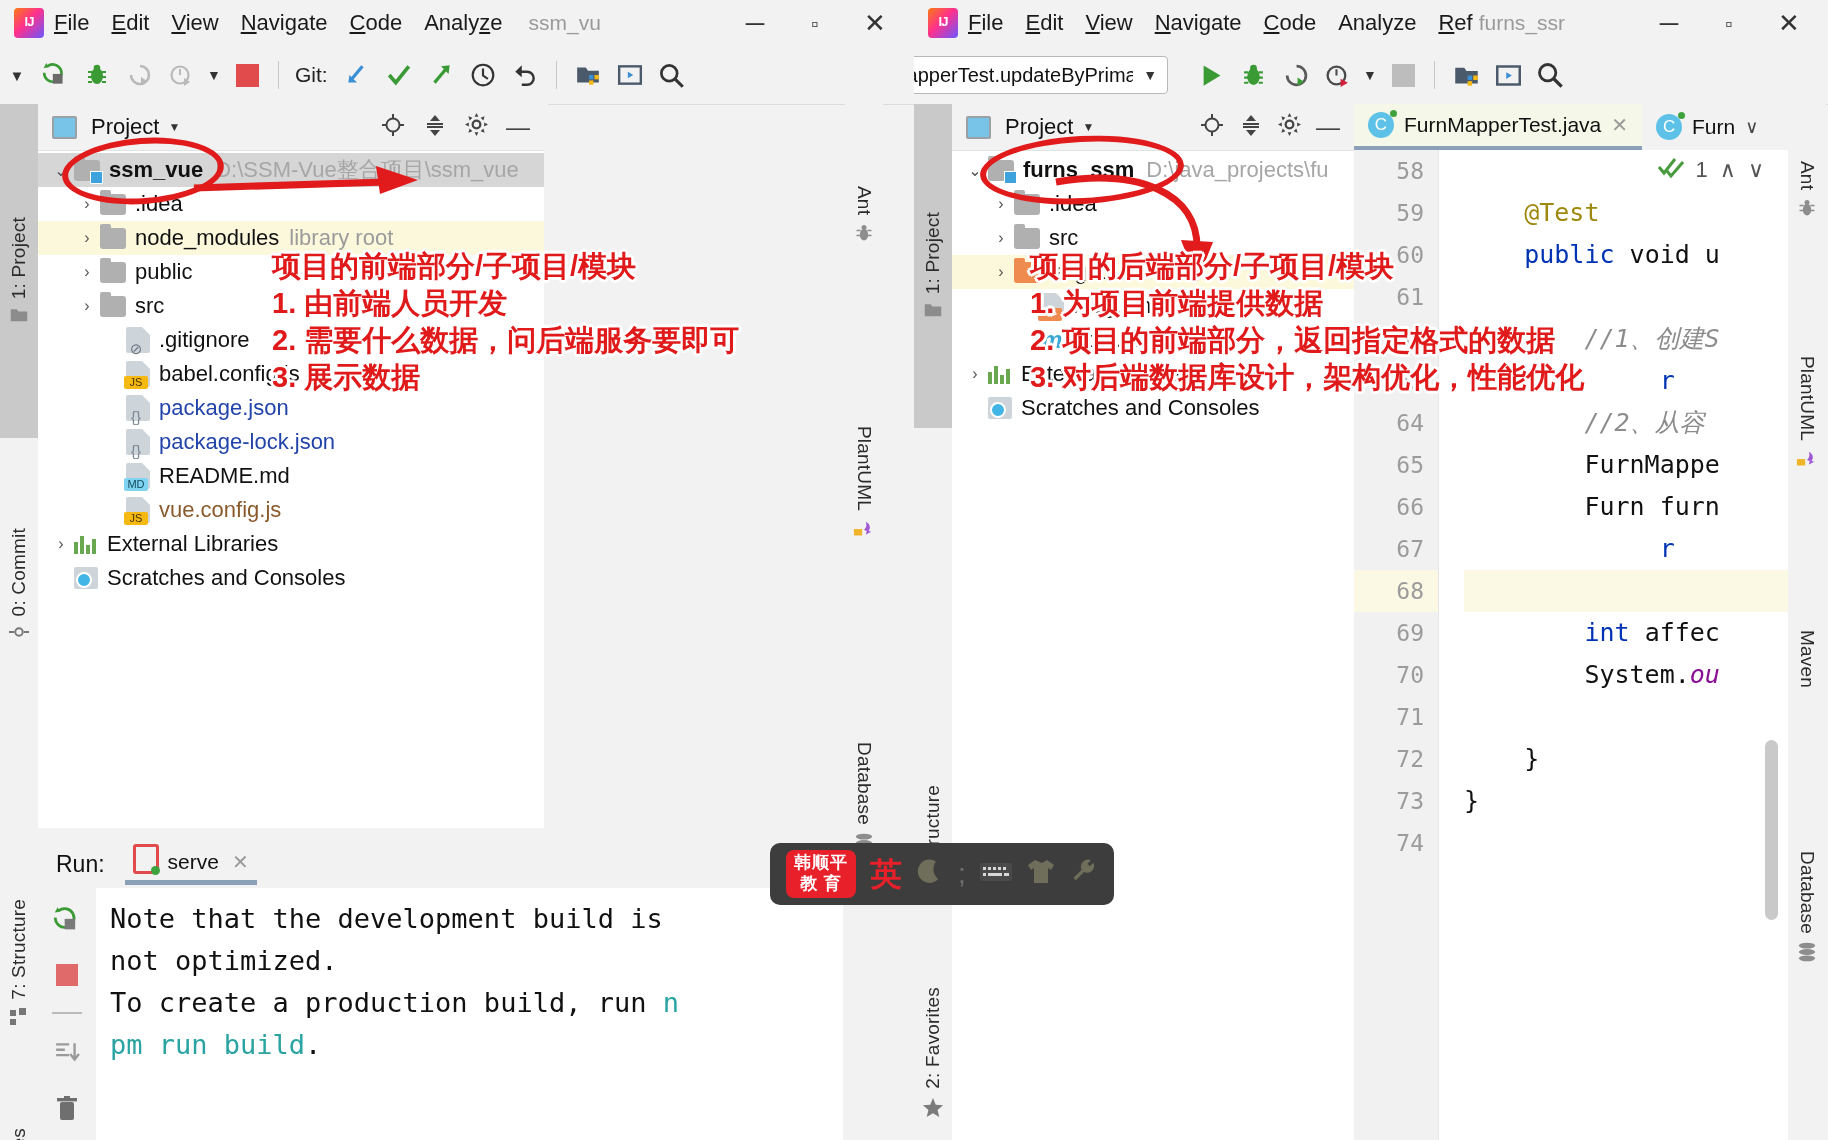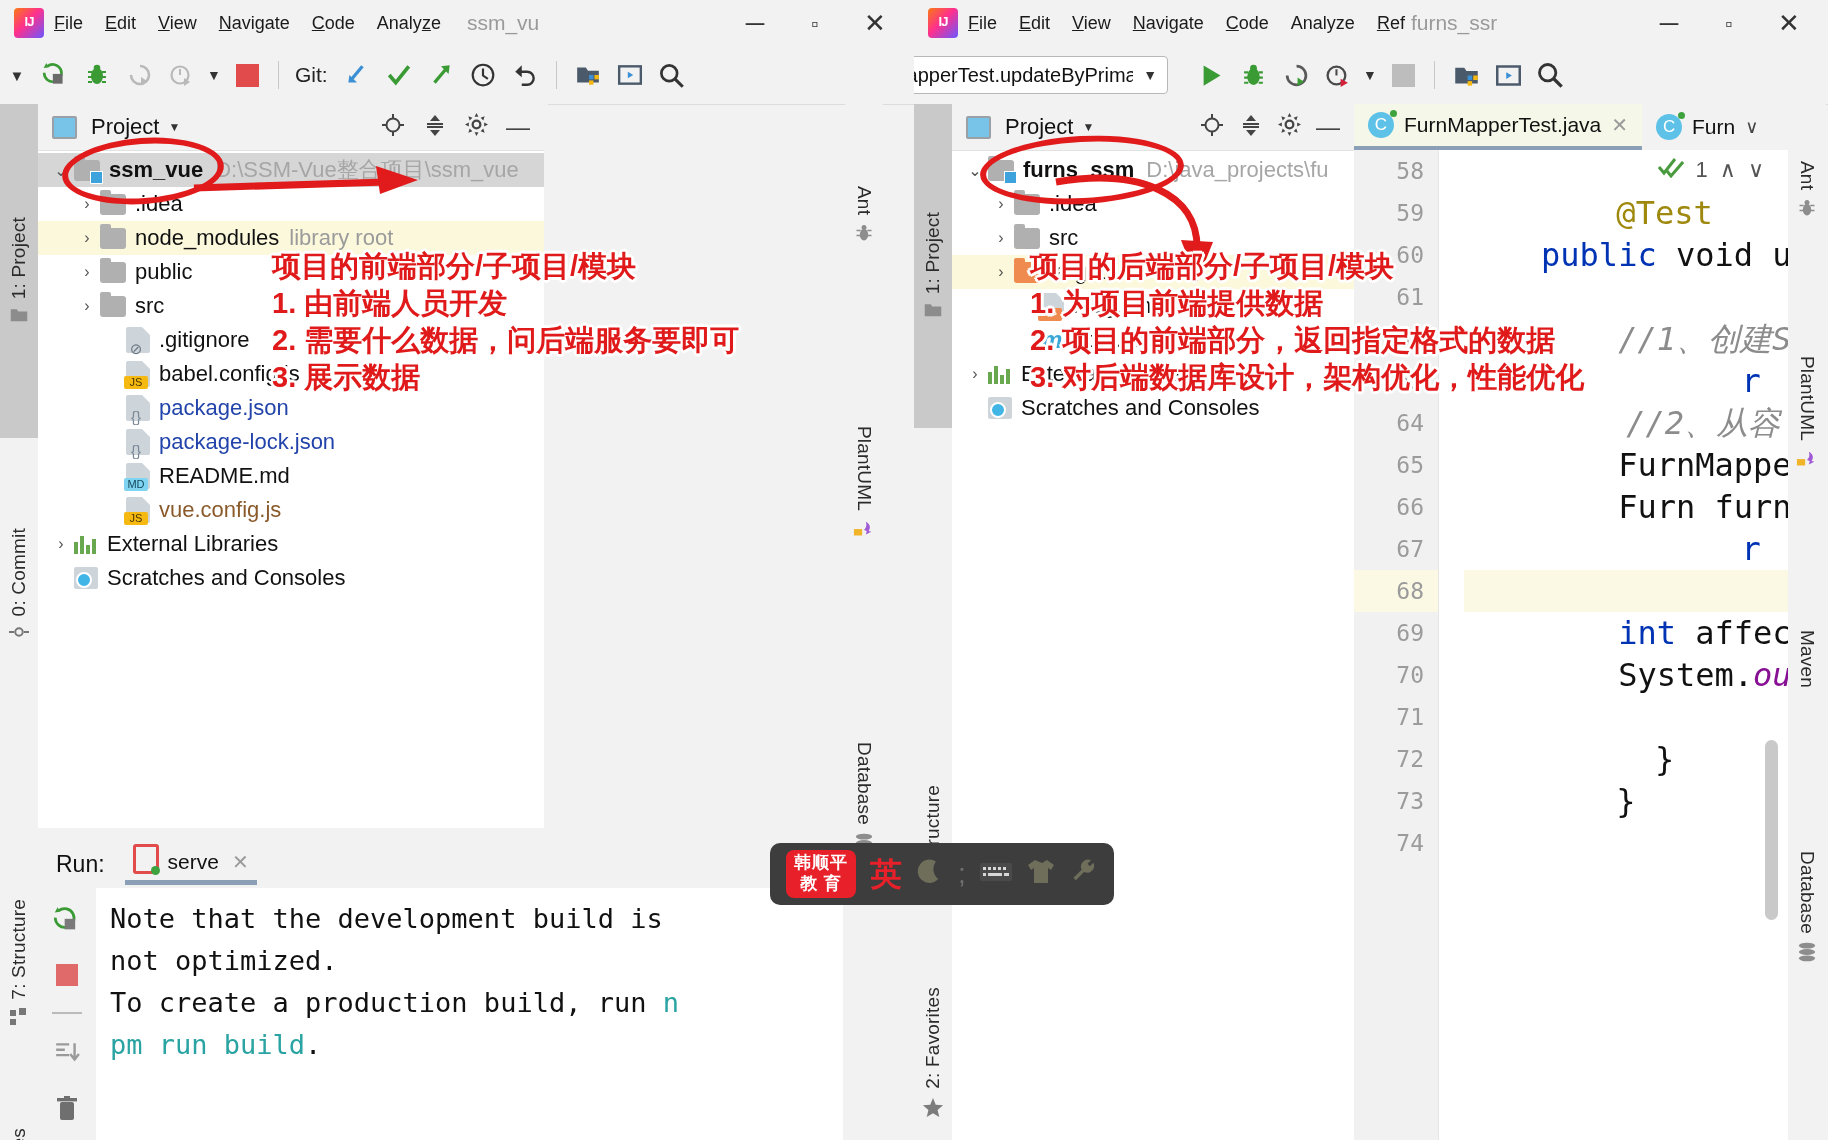--- a/index.html
+++ b/index.html
@@ -12,21 +12,21 @@
   .root{position:relative;width:1828px;height:1140px;}
 
   
   .win{position:absolute;top:0;background:#f2f2f2;overflow:hidden;}
   .titlebar{height:46px;display:flex;align-items:center;background:#f2f2f2;}
   .logo{width:30px;height:30px;margin:0 10px 0 14px;border-radius:4px;
         background:linear-gradient(135deg,#f97a12 0%,#ff318c 45%,#6b57ff 100%);
         position:relative;flex:none;}
   .logo:after{content:"IJ";position:absolute;left:0;right:0;top:6px;text-align:center;
         font-size:13px;font-weight:bold;color:#fff;letter-spacing:-1px;}
-  .menu{display:flex;align-items:center;gap:22px;font-size:18px;color:#1a1a1a;}
+  .menu{display:flex;align-items:center;gap:22px;font-size:22px;color:#1a1a1a;}
   .menu span{cursor:default;white-space:nowrap;}
   .menu u{text-decoration:underline;}
   .wtitle{font-size:21px;color:#9a9a9a;margin-left:26px;white-space:nowrap;}
   .wbtns{margin-left:auto;display:flex;align-items:center;gap:34px;
          padding-right:26px;color:#333;}
   .wbtn{font-size:26px;line-height:1;width:26px;text-align:center;cursor:default;}
   .wbtn.sq{font-size:21px;}
 
   
   .toolbar{height:58px;display:flex;align-items:center;gap:0;background:#f2f2f2;
@@ -107,21 +107,21 @@
   .cico{width:26px;height:26px;border-radius:50%;background:#5ec2e8;color:#fff;
         font-size:17px;display:flex;align-items:center;justify-content:center;position:relative;flex:none;}
   .cico:after{content:"";position:absolute;right:-3px;top:-2px;width:7px;height:7px;background:#3ea33e;border-radius:50%;}
   .tabx{color:#9a9a9a;font-size:20px;}
   .gut{position:absolute;left:0;top:0;bottom:0;width:84px;background:#f1f1f1;border-right:1px solid #e6e6e6;}
   .lnums{position:absolute;left:0;top:0;width:84px;text-align:right;
          font-family:"DejaVu Sans Mono",monospace;font-size:23px;color:#9b9b9b;}
   .lnum{height:42px;line-height:42px;padding-right:14px;}
   .lnum.cur{background:#fbf8e4;}
   .code{position:absolute;left:110px;top:0;right:0;
-        font-family:"DejaVu Sans Mono",monospace;font-size:32px;color:#111;white-space:pre;text-align:center;}
+        font-family:"DejaVu Sans Mono",monospace;font-size:25px;color:#111;white-space:pre;}
   .cl{height:42px;line-height:42px;}
   .cl.cur{background:#fbf8e4;}
   .k{color:#0033b3;} .anno{color:#9e880d;} .cmt{color:#8c8c8c;font-style:italic;}
   .fld{color:#871094;font-style:italic;}
   .insp{position:absolute;right:24px;top:6px;display:flex;align-items:center;gap:12px;
         font-size:22px;color:#555;}
   .chk{color:#4a9b3f;font-size:22px;}
 
   
   .runpanel{position:absolute;background:#fff;overflow:hidden;}

